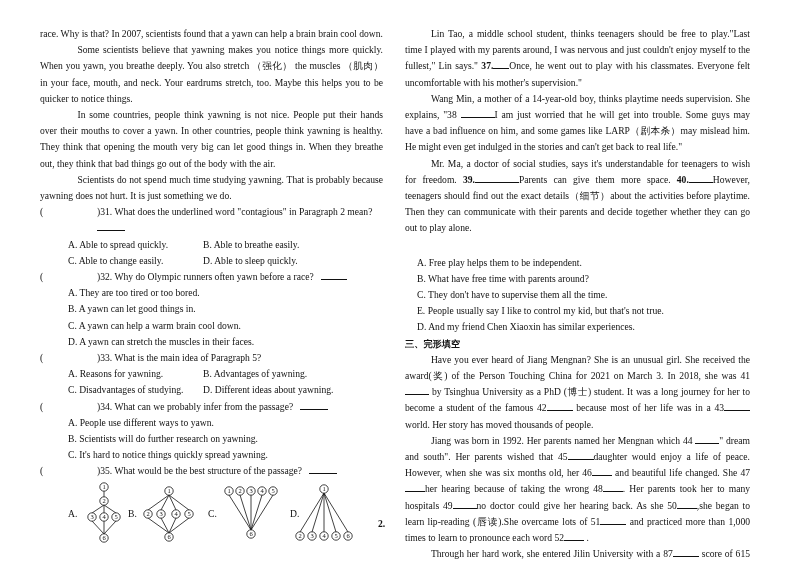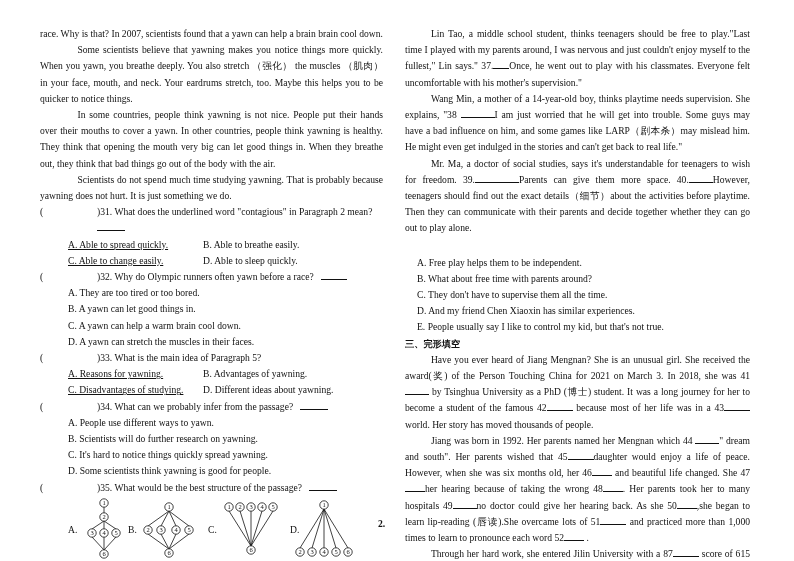--- a/index.html
+++ b/index.html
@@ -10,23 +10,23 @@
   .col-right { left: 405px; width: 345px; }
   p.para { text-align: justify; text-align-last: left; }
   .indent { text-indent: 2.7em; }
   .indent-more { text-indent: 3.9em; }
   .q { display: flex; }
   .q .paren { width: 27px; flex: none; }
   .q .qtext { flex: 1; margin-left: 30px; }
   .blank { display: inline-block; border-bottom: 1px solid #111; height: 10px; vertical-align: baseline; }
   .opts { padding-left: 28px; }
   .opt-row { display: flex; }
-  .opt-row .o { width: 135px; text-decoration: underline; }
+  .opt-row .o { width: 135px; }
   .opt-single { display: block; }
-  .bold { font-weight: normal; }
+  .bold { font-weight: bold; }
   .section-head { font-family: "DejaVu Sans", sans-serif; font-weight: bold; font-size: 9.2px; }
   .diagrams { position: relative; height: 68px; margin-top: 2px; }
   .diag-label { position: absolute; top: 24px; font-size: 9.6px; }
   .page-num { position: absolute; left: 378px; top: 516px; font-weight: bold; font-size: 9.6px; }
   svg text { font-family: "Liberation Serif", serif; }
 </style>
 </head>
 <body>
 
 <div class="col col-left">
@@ -84,21 +84,20 @@
 
   <div class="question">
     <div class="q">
       <span class="paren">(</span>
       <span class="qtext"><span>)34. What can we probably infer from the passage?</span>&nbsp;&nbsp;&nbsp;<span class="blank" style="width:28px"></span></span>
     </div>
     <div class="opts">
       <span class="opt-single">A. People use different ways to yawn.</span>
       <span class="opt-single">B. Scientists will do further research on yawning.</span>
       <span class="opt-single">C. It's hard to notice things quickly spread yawning.</span>
-      <span class="opt-single">D. Some scientists think yawning is good for people.</span>
     </div>
   </div>
 
   <div class="question">
     <div class="q">
       <span class="paren">(</span>
       <span class="qtext"><span>)35. What would be the best structure of the passage?</span>&nbsp;&nbsp;&nbsp;<span class="blank" style="width:28px"></span></span>
     </div>
     <div class="diagrams">
 
@@ -212,24 +211,24 @@
 </div>
 
 <div class="col col-right">
   <p class="para indent"><span>Lin Tao, a middle school student, thinks teenagers should be free to play."Last time I played with my parents around, I was nervous and just couldn't enjoy myself to the fullest," Lin says." </span><span class="bold">37.</span><span class="blank" style="width:16px"></span><span>Once, he went out to play with his classmates. Everyone felt uncomfortable with his mother's supervision."</span></p>
   <p class="para indent"><span>Wang Min, a mother of a 14-year-old boy, thinks playtime needs supervision. She explains, "38 </span><span class="blank" style="width:34px"></span><span>I am just worried that he will get into trouble. Some guys may have a bad influence on him, and some games like LARP（剧本杀）may mislead him. He might even get indulged in the stories and can't get back to real life."</span></p>
   <p class="para indent"><span>Mr. Ma, a doctor of social studies, says it's understandable for teenagers to wish for freedom. </span><span class="bold">39.</span><span class="blank" style="width:44px"></span><span>Parents can give them more space. </span><span class="bold">40.</span><span class="blank" style="width:24px"></span><span>However, teenagers should find out the exact details（细节）about the activities before playtime. Then they can communicate with their parents and decide together whether they can go out to play alone.</span></p>
 
   <div style="height:18px"></div>
   <div class="opts" style="padding-left:12px">
     <span class="opt-single">A. Free play helps them to be independent.</span>
-    <span class="opt-single">B. What about free time with parents around?</span>
+    <span class="opt-single">B. What have free time with parents around?</span>
     <span class="opt-single">C. They don't have to supervise them all the time.</span>
+    <span class="opt-single">E. People usually say I like to control my kid, but that's not true.</span>
     <span class="opt-single">D. And my friend Chen Xiaoxin has similar experiences.</span>
-    <span class="opt-single">E. People usually say I like to control my kid, but that's not true.</span>
   </div>
 
   <div class="section-head">三、完形填空</div>
 
   <p class="para indent"><span>Have you ever heard of Jiang Mengnan? She is an unusual girl. She received the award(奖) of the Person Touching China for 2021 on March 3. In 2018, she was 41 </span><span class="blank" style="width:24px"></span><span> by Tsinghua University as a PhD (博士) student. It was a long journey for her to become a student of the famous 42</span><span class="blank" style="width:26px"></span><span> because most of her life was in a 43</span><span class="blank" style="width:26px"></span><span> world. Her story has moved thousands of people.</span></p>
 
   <p class="para indent"><span>Jiang was born in 1992. Her parents named her Mengnan which 44 </span><span class="blank" style="width:24px"></span><span>" dream and south". Her parents wished that 45</span><span class="blank" style="width:26px"></span><span>daughter would enjoy a life of peace. However, when she was six months old, her 46</span><span class="blank" style="width:20px"></span><span> and beautiful life changed. She 47</span><span class="blank" style="width:20px"></span><span>her hearing because of taking the wrong 48</span><span class="blank" style="width:20px"></span><span>. Her parents took her to many hospitals 49</span><span class="blank" style="width:24px"></span><span>no doctor could give her hearing back. As she 50</span><span class="blank" style="width:20px"></span><span>,she began to learn lip-reading (唇读).She overcame lots of 51</span><span class="blank" style="width:26px"></span><span> and practiced more than 1,000 times to learn to pronounce each word 52</span><span class="blank" style="width:20px"></span><span> .</span></p>
 
   <p class="para indent"><span>Through her hard work, she entered Jilin University with a 87</span><span class="blank" style="width:26px"></span><span> score of 615 marks in 2011. Jiang decided to study life science because she 54</span></p>
 

